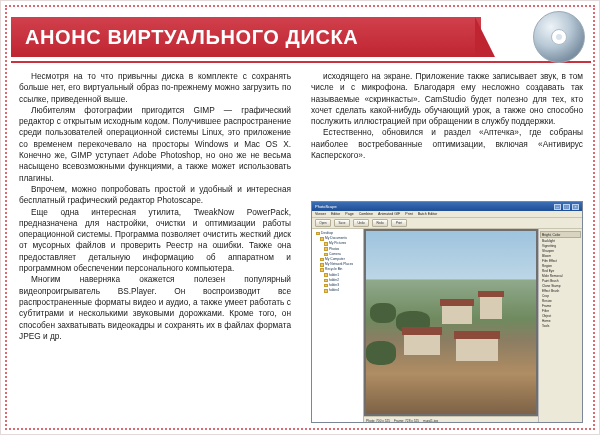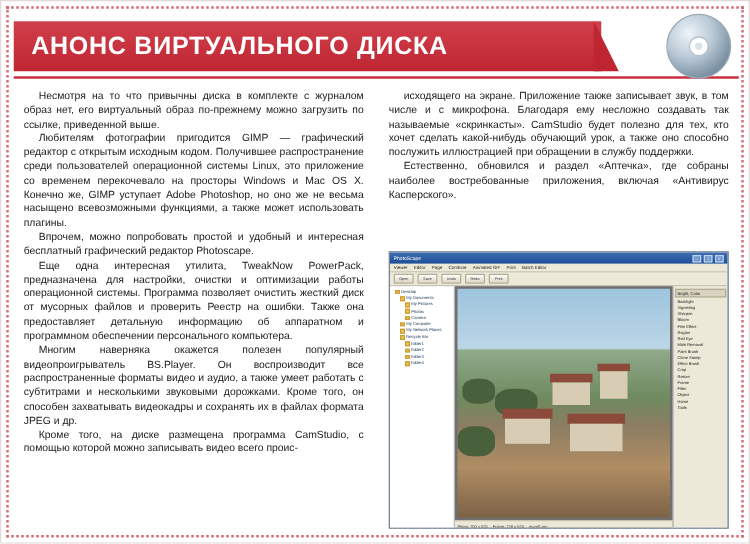--- a/index.html
+++ b/index.html
@@ -268,30 +268,29 @@
     <div class="header-rule"></div>
     <div class="disc">
       <div class="d-outer"></div>
       <div class="d-inner"></div>
       <div class="d-hole"></div>
     </div>
   </div>
 
   <div class="cols">
     <div class="col left">
-      <p class="first">Несмотря на то что привычны диска в комплекте с журналом образ нет, его виртуальный образ по-прежнему можно загрузить по ссылке, приведенной выше.</p>
+      <p class="first">Несмотря на то что привычны диска в комплекте с сохранять больше нет, его виртуальный образ по-прежнему можно загрузить по ссылке, приведенной выше.</p>
       <p>Любителям фотографии пригодится GIMP — графический редактор с открытым исходным кодом. Получившее распространение среди пользователей операционной системы Linux, это приложение со временем перекочевало на просторы Windows и Mac OS X. Конечно же, GIMP уступает Adobe Photoshop, но оно же не весьма насыщено всевозможными функциями, а также может использовать плагины.</p>
       <p>Впрочем, можно попробовать простой и удобный и интересная бесплатный графический редактор Photoscape.</p>
       <p>Еще одна интересная утилита, TweakNow PowerPack, предназначена для настройки, очистки и оптимизации работы операционной системы. Программа позволяет очистить жесткий диск от мусорных файлов и проверить Реестр на ошибки. Также она предоставляет детальную информацию об аппаратном и программном обеспечении персонального компьютера.</p>
       <p>Многим наверняка окажется полезен популярный видеопроигрыватель BS.Player. Он воспроизводит все распространенные форматы видео и аудио, а также умеет работать с субтитрами и несколькими звуковыми дорожками. Кроме того, он способен захватывать видеокадры и сохранять их в файлах формата JPEG и др.</p>
-      <p>Кроме того, на диске размещена программа CamStudio, с помощью которой можно записывать видео всего проис-</p>
     </div>
     <div class="col right">
       <p class="first">исходящего на экране. Приложение также записывает звук, в том числе и с микрофона. Благодаря ему несложно создавать так называемые «скринкасты». CamStudio будет полезно для тех, кто хочет сделать какой-нибудь обучающий урок, а также оно способно послужить иллюстрацией при обращении в службу поддержки.</p>
-      <p>Естественно, обновился и раздел «Аптечка», где собраны наиболее востребованные приложения, включая «Антивирус Касперского».</p>
+      <p>Естественно, обновился и раздел «Аптечка», где собраны наиболее востребованные оптимизации, включая «Антивирус Касперского».</p>
     </div>
   </div>
 
   <div class="figure">
 
     <div class="win-title">
       <span>PhotoScape</span>
       <span class="win-btns">
         <span>—</span>
         <span>□</span>

